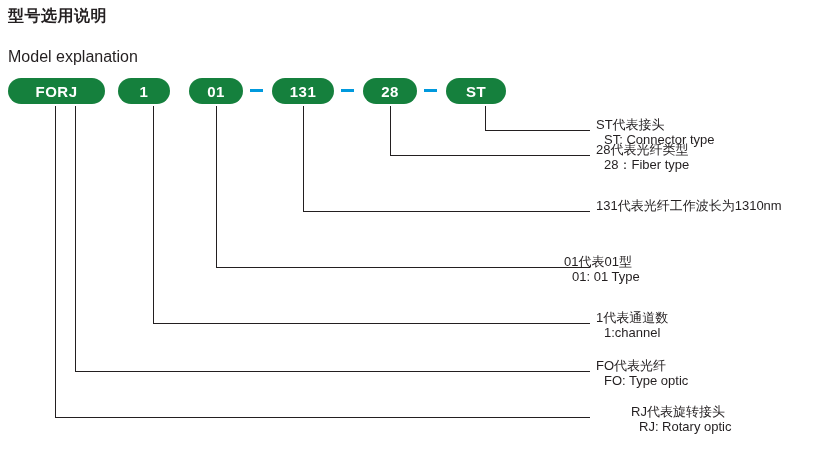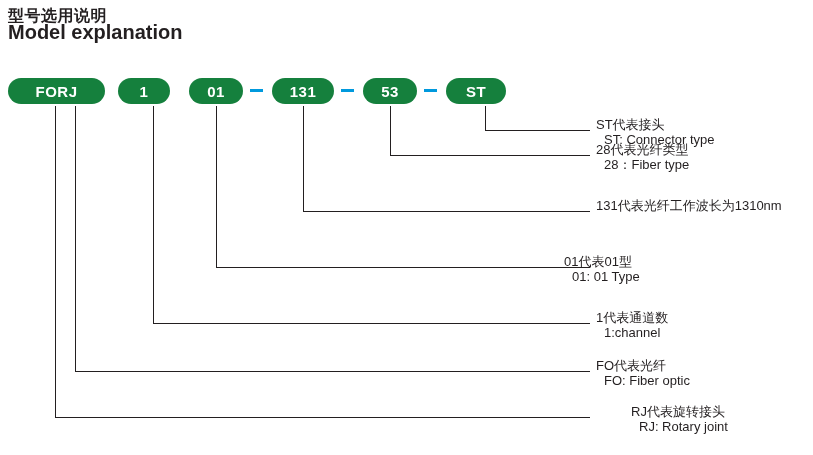--- a/index.html
+++ b/index.html
@@ -10,22 +10,22 @@
     color:#231f20;
     position:relative;
     overflow:hidden;
   }
   .title-cn{
     position:absolute;left:8px;top:6px;
     font-size:16px;font-weight:bold;letter-spacing:0.5px;
     color:#231f20;
   }
   .title-en{
-    position:absolute;left:8px;top:21px;
-    font-size:20px;font-weight:bold;
+    position:absolute;left:8px;top:48px;
+    font-size:16px;font-weight:normal;
     color:#231f20;
   }
   
   .capsule{
     position:absolute;
     background:#15803d;
     color:#ffffff;
     font-weight:bold;
     font-size:15px;
     border-radius:999px;
@@ -64,21 +64,21 @@
 <div class="capsule" style="left:118px;top:78px;width:52px;">1</div>
 
 <div class="capsule" style="left:189px;top:78px;width:54px;">01</div>
 
 <div class="dash" style="left:250px;top:89px;"></div>
 
 <div class="capsule" style="left:272px;top:78px;width:62px;">131</div>
 
 <div class="dash" style="left:341px;top:89px;"></div>
 
-<div class="capsule" style="left:363px;top:78px;width:54px;">53</div>
+<div class="capsule" style="left:363px;top:78px;width:54px;">28</div>
 
 <div class="dash" style="left:424px;top:89px;"></div>
 
 <div class="capsule" style="left:446px;top:78px;width:60px;">ST</div>
 
 <div class="vline" style="left:485px;top:106px;height:24px;"></div>
 <div class="hline" style="left:485px;top:130px;width:105px;"></div>
 
 <div class="vline" style="left:390px;top:106px;height:49px;"></div>
 <div class="hline" style="left:390px;top:155px;width:200px;"></div>
@@ -117,19 +117,19 @@
   <span class="en">01: 01 Type</span>
 </div>
 
 <div class="lab" style="left:596px;top:310px;">
   <span class="cn">1代表通道数</span>
   <span class="en">1:channel</span>
 </div>
 
 <div class="lab" style="left:596px;top:358px;">
   <span class="cn">FO代表光纤</span>
-  <span class="en">FO:  Fiber optic</span>
+  <span class="en">FO:  Type optic</span>
 </div>
 
 <div class="lab" style="left:631px;top:404px;">
   <span class="cn">RJ代表旋转接头</span>
-  <span class="en">RJ:  Rotary joint</span>
+  <span class="en">RJ:  Rotary optic</span>
 </div>
 
 </body></html>

